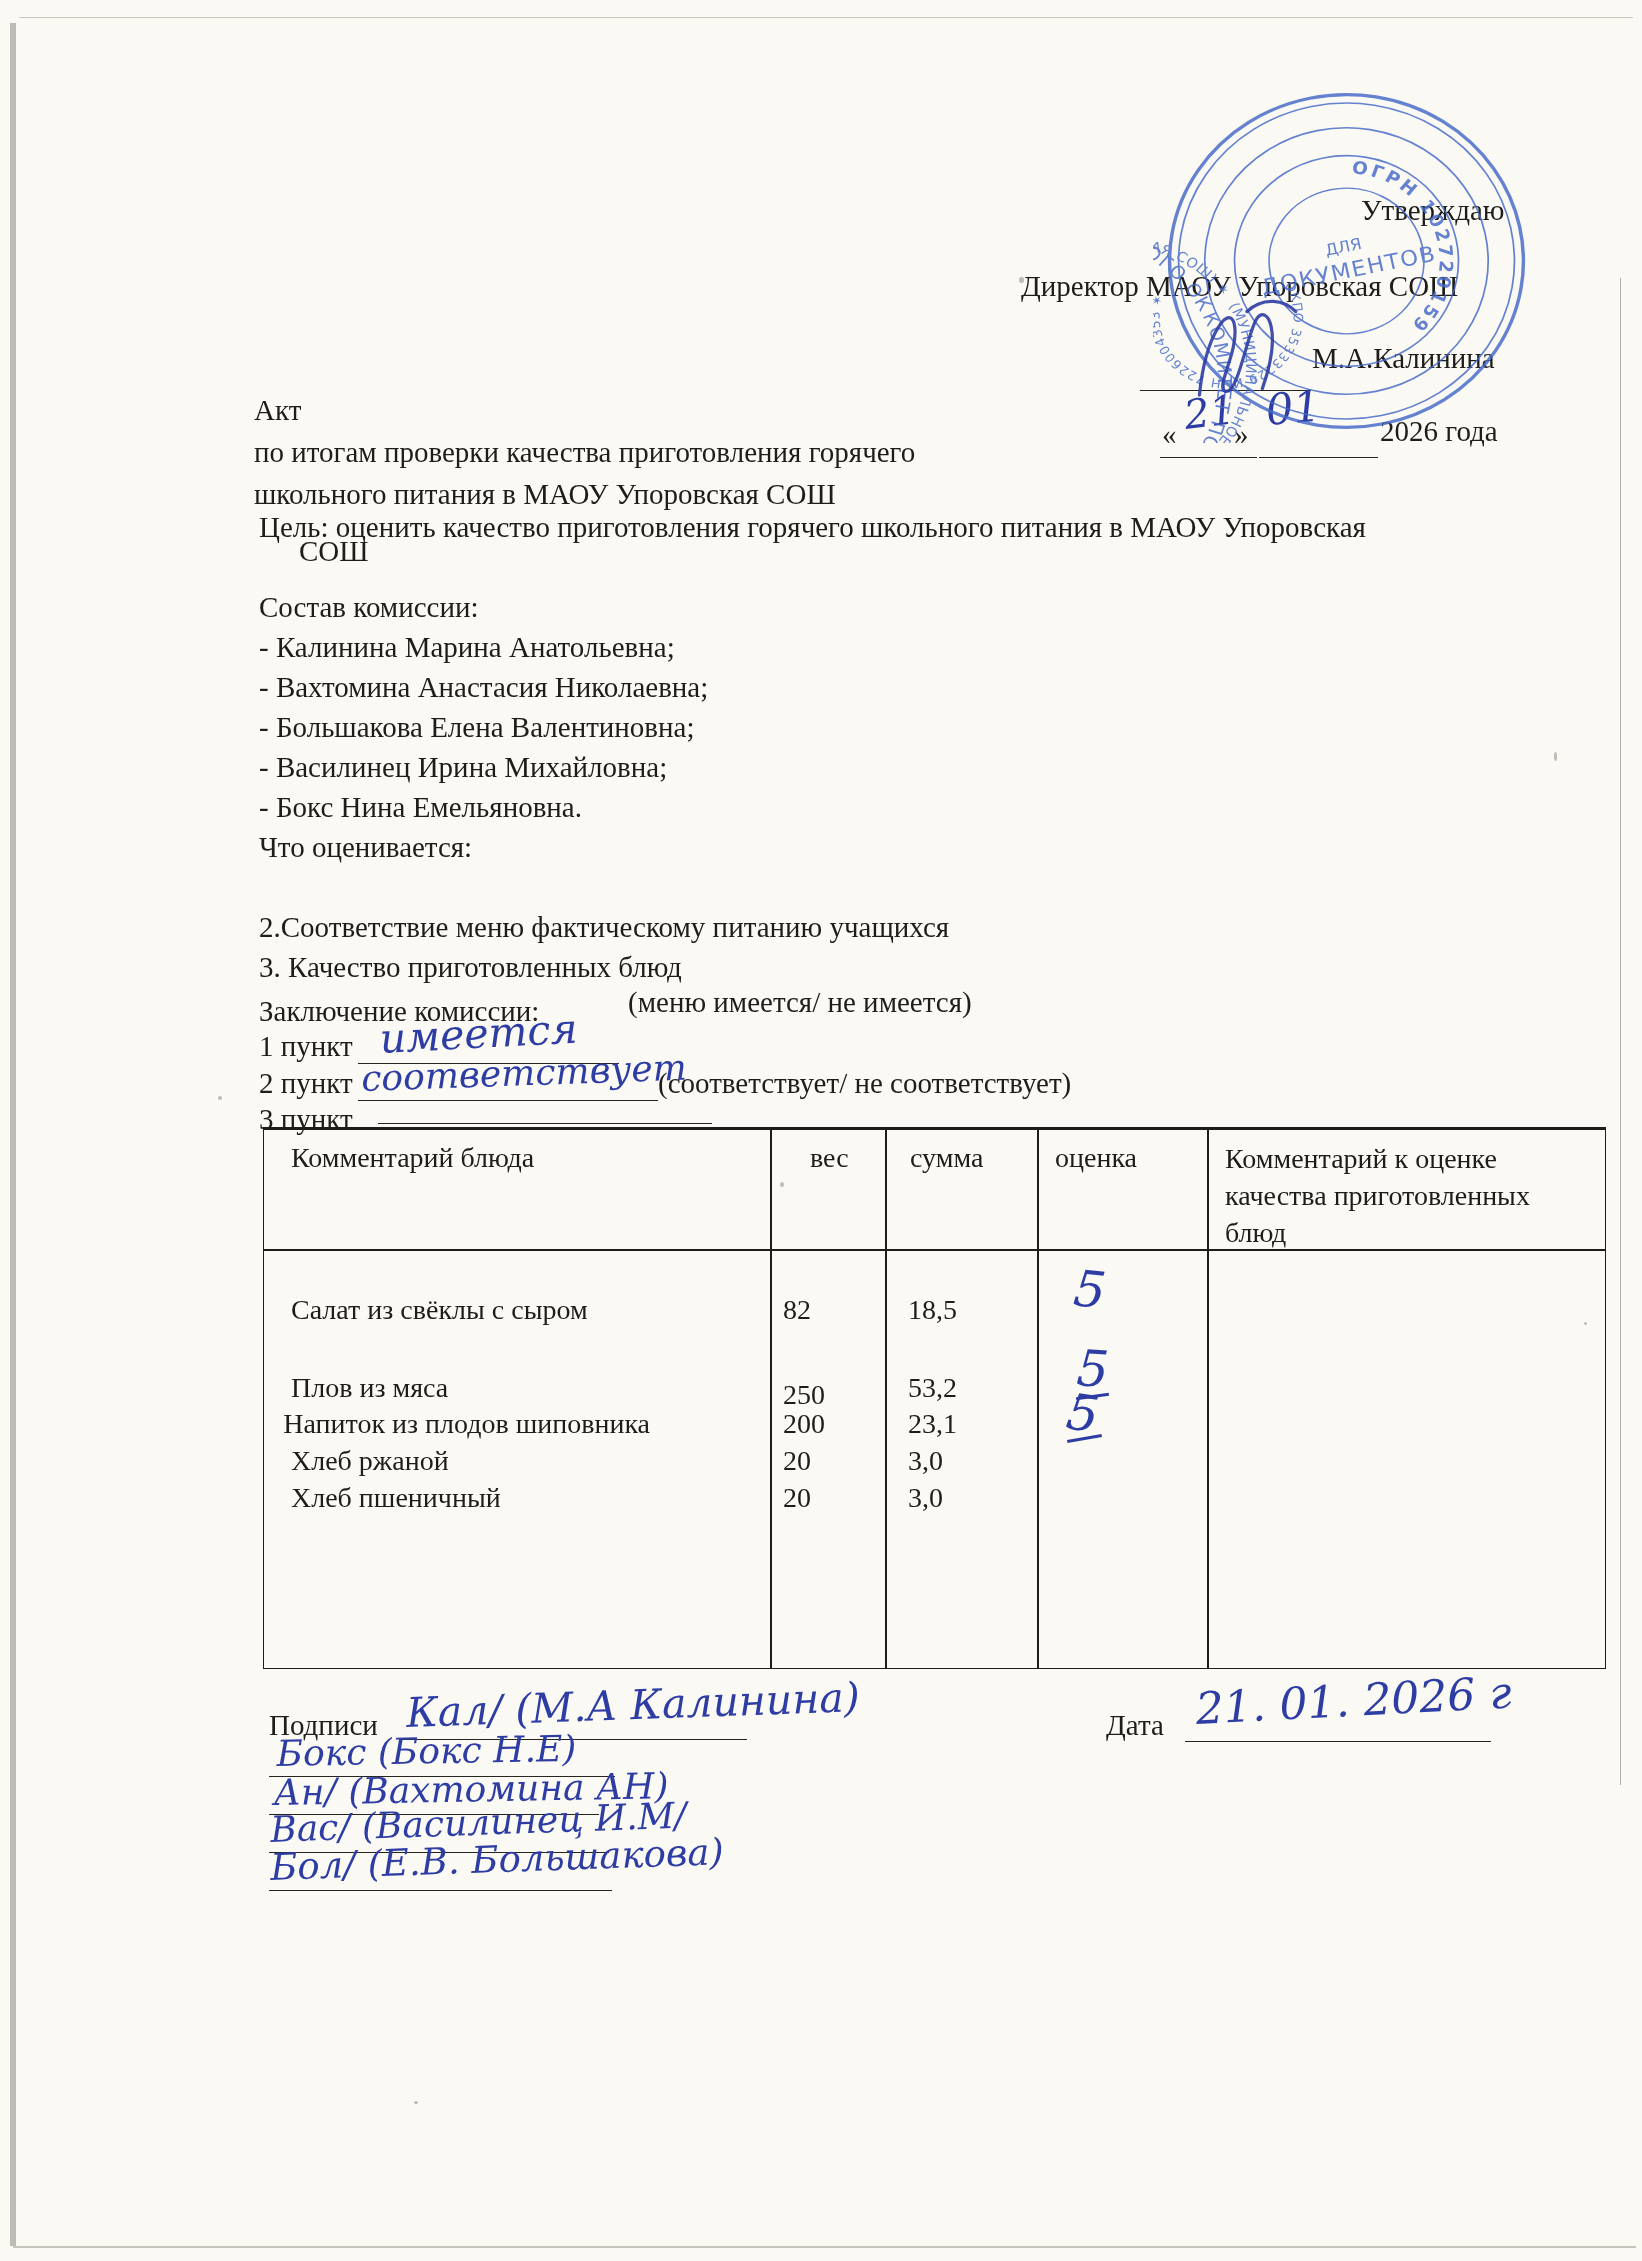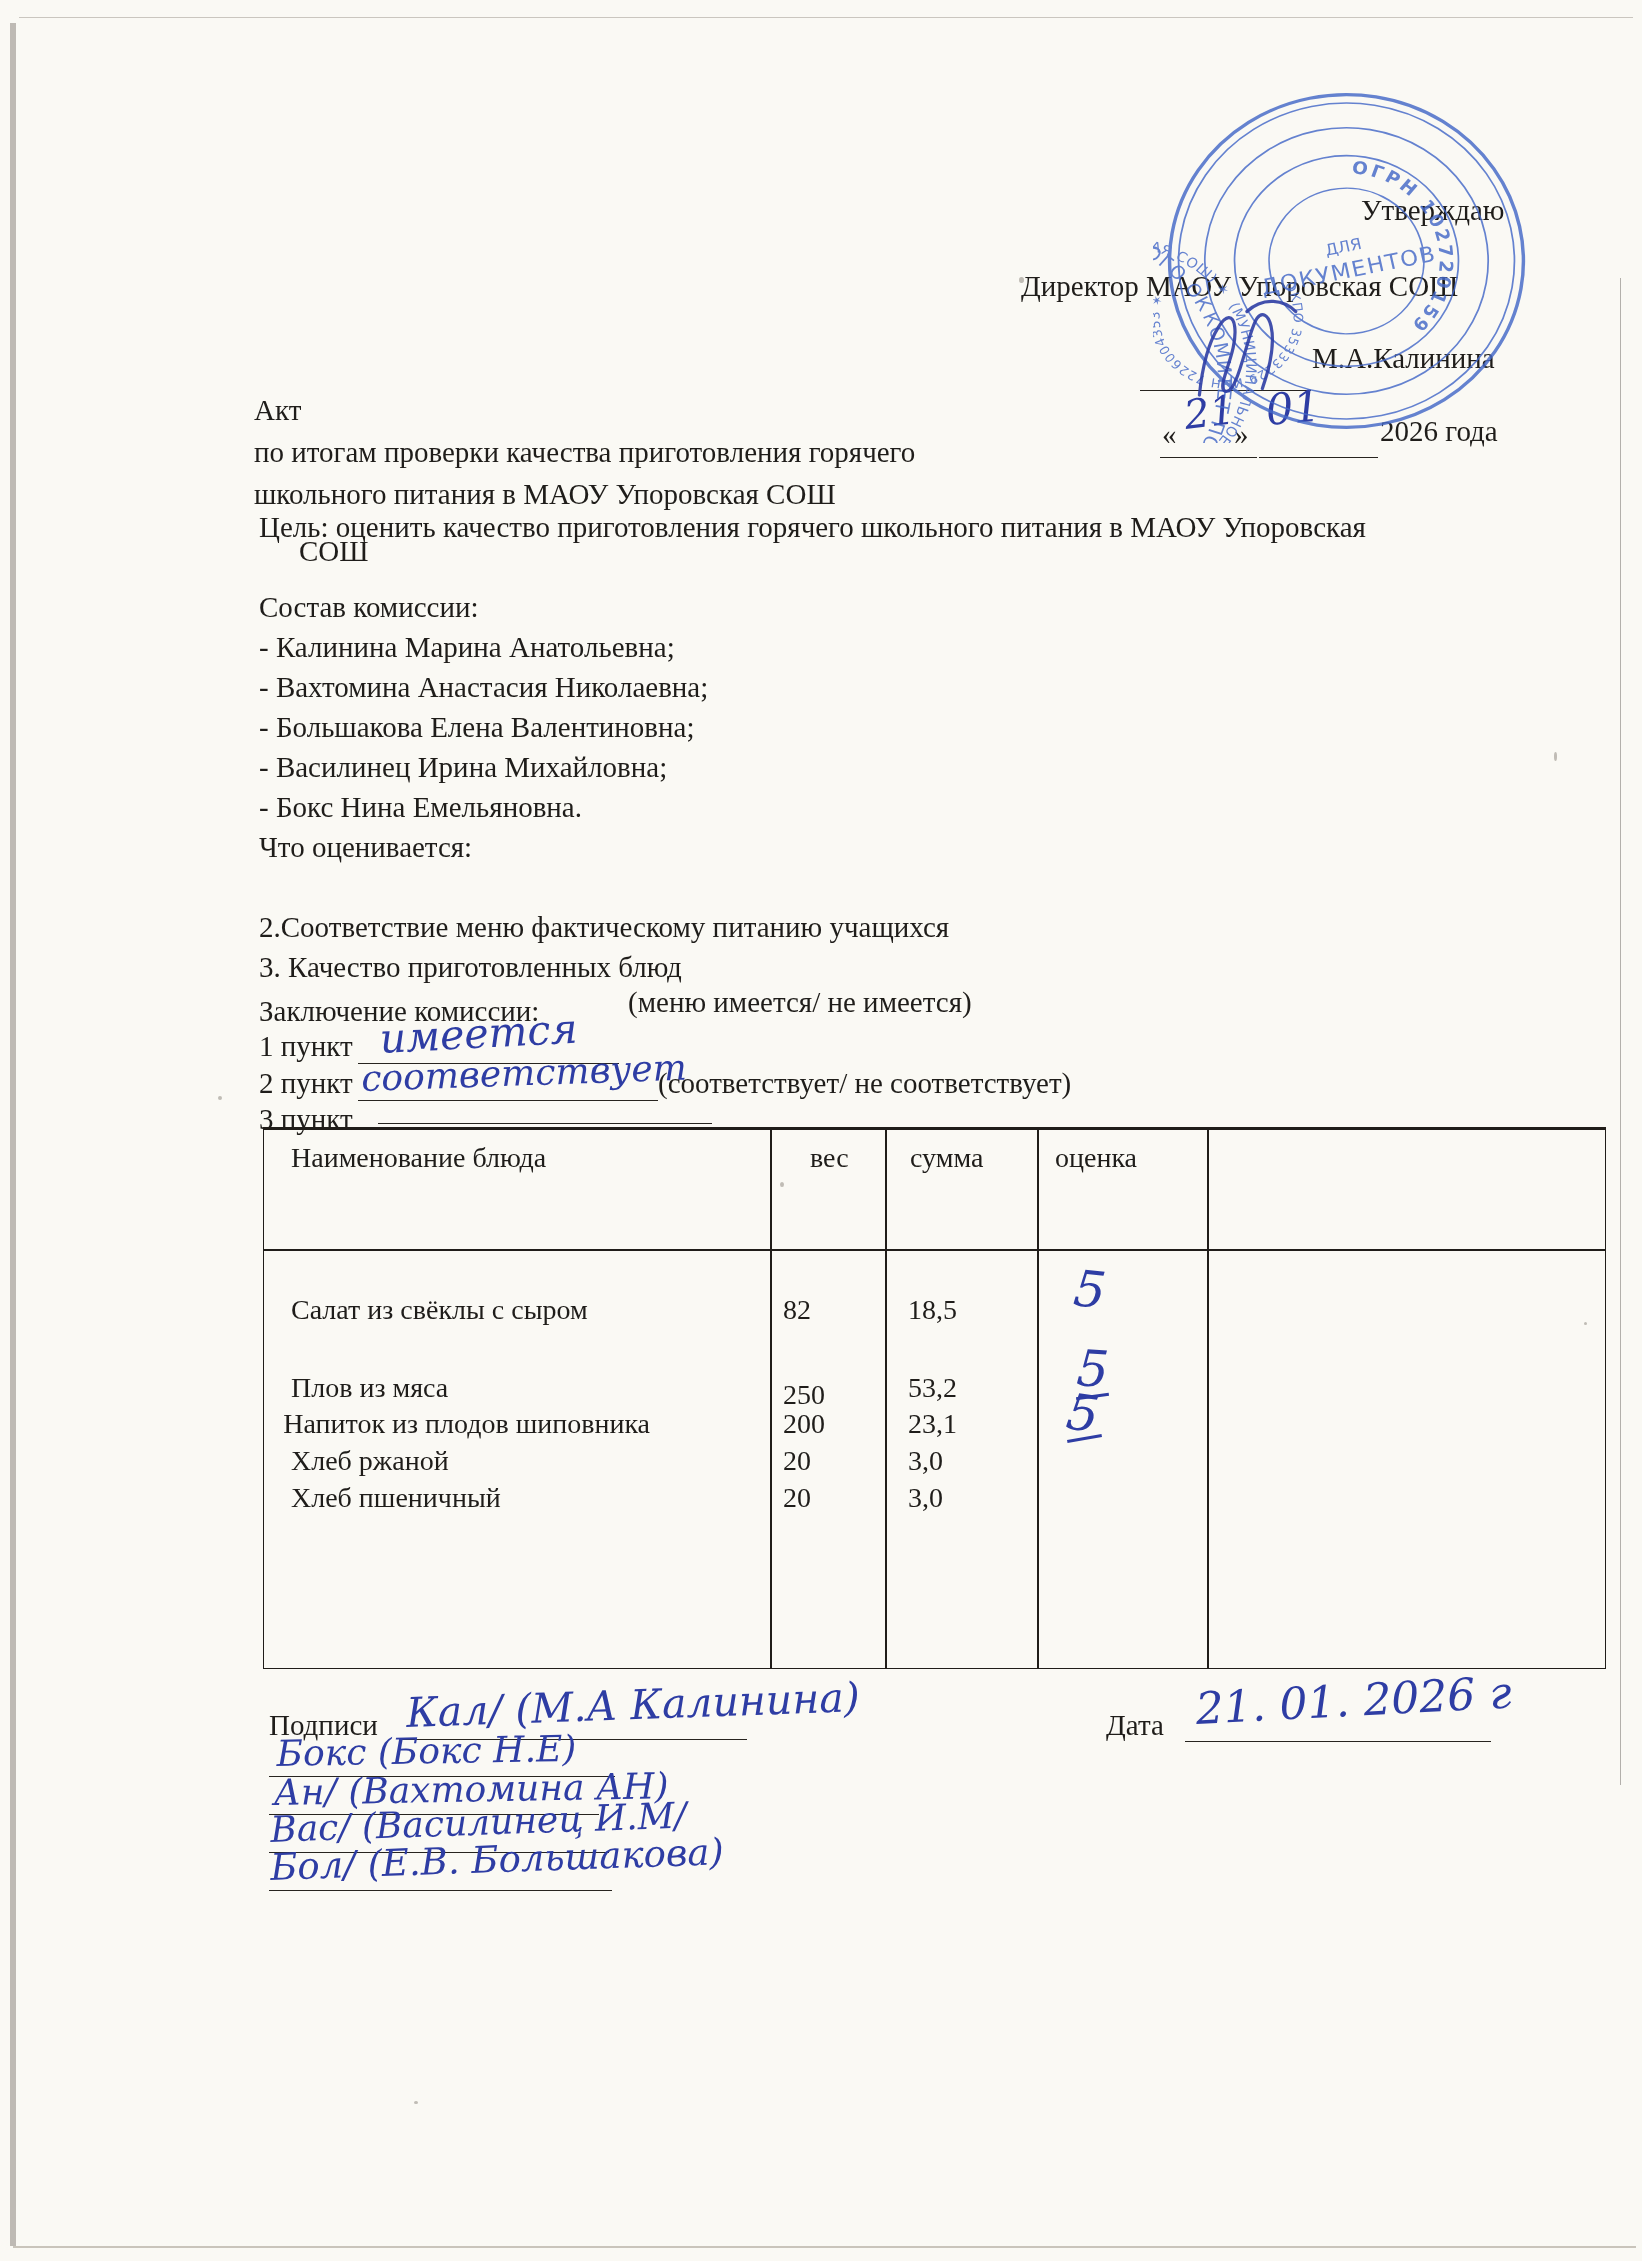--- a/index.html
+++ b/index.html
@@ -112,24 +112,25 @@
   <div class="t" style="left:259px;top:1104px;">3 пункт</div>
   <div class="blank" style="left:378px;top:1123px;width:334px;"></div>
 
   <div class="tbl">
     <div class="vline" style="left:506px;"></div>
     <div class="vline" style="left:621px;"></div>
     <div class="vline" style="left:773px;"></div>
     <div class="vline" style="left:943px;"></div>
     <div class="hsep"></div>
 
-    <div class="th" style="left:27px;top:11.6px;">Наименование блюда</div>
+    <div class="th" style="left:27px;top:11.6px;">Комментарий блюда</div>
     <div class="th" style="left:518px;top:11.6px;margin-left:28px;">вес</div>
     <div class="th" style="left:646px;top:11.6px;">сумма</div>
     <div class="th" style="left:791px;top:11.6px;">оценка</div>
+    <div class="th comment-head" style="left:961px;top:10.3px;">Комментарий к оценке качества приготовленных блюд</div>
 
     <div class="cell" style="left:27px;top:164px;">Салат из свёклы с сыром</div>
     <div class="cell" style="left:519px;top:164px;">82</div>
     <div class="cell" style="left:644px;top:164px;">18,5</div>
 
     <div class="cell" style="left:27px;top:242px;">Плов из мяса</div>
     <div class="cell" style="left:519px;top:249px;">250</div>
     <div class="cell" style="left:644px;top:242px;">53,2</div>
 
     <div class="cell" style="left:19.3px;top:278px;"> Напиток из плодов шиповника</div>

